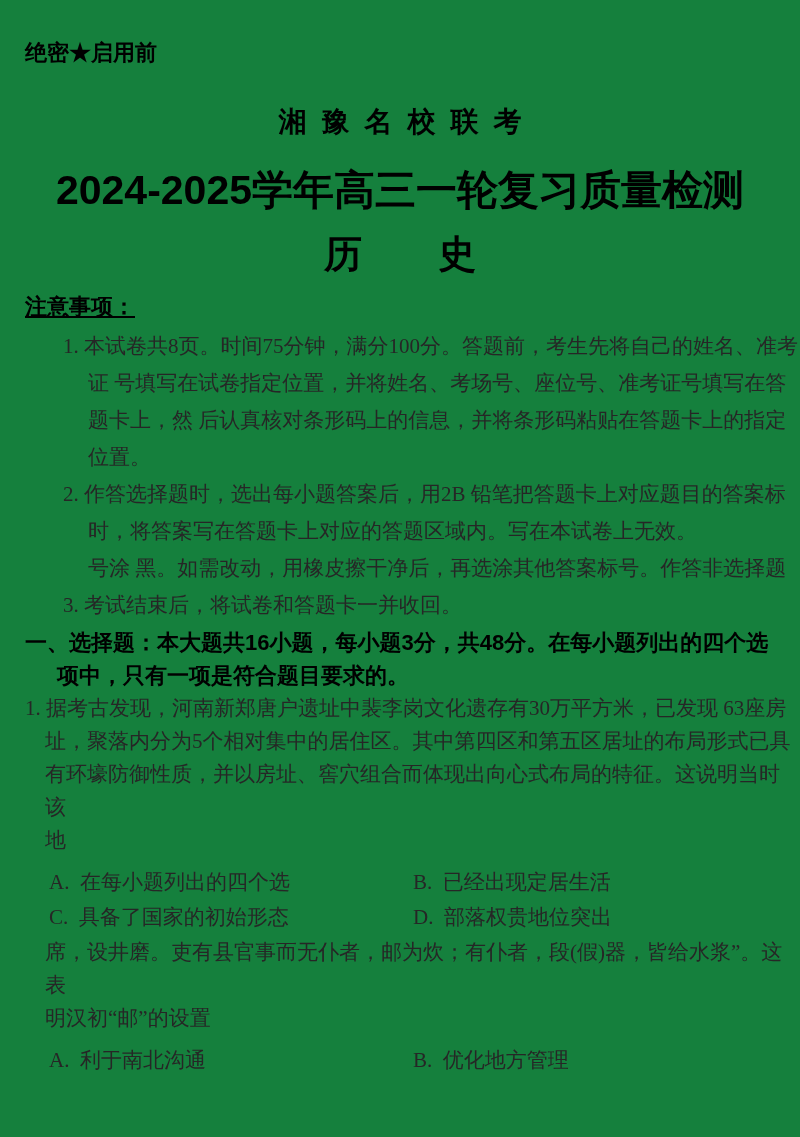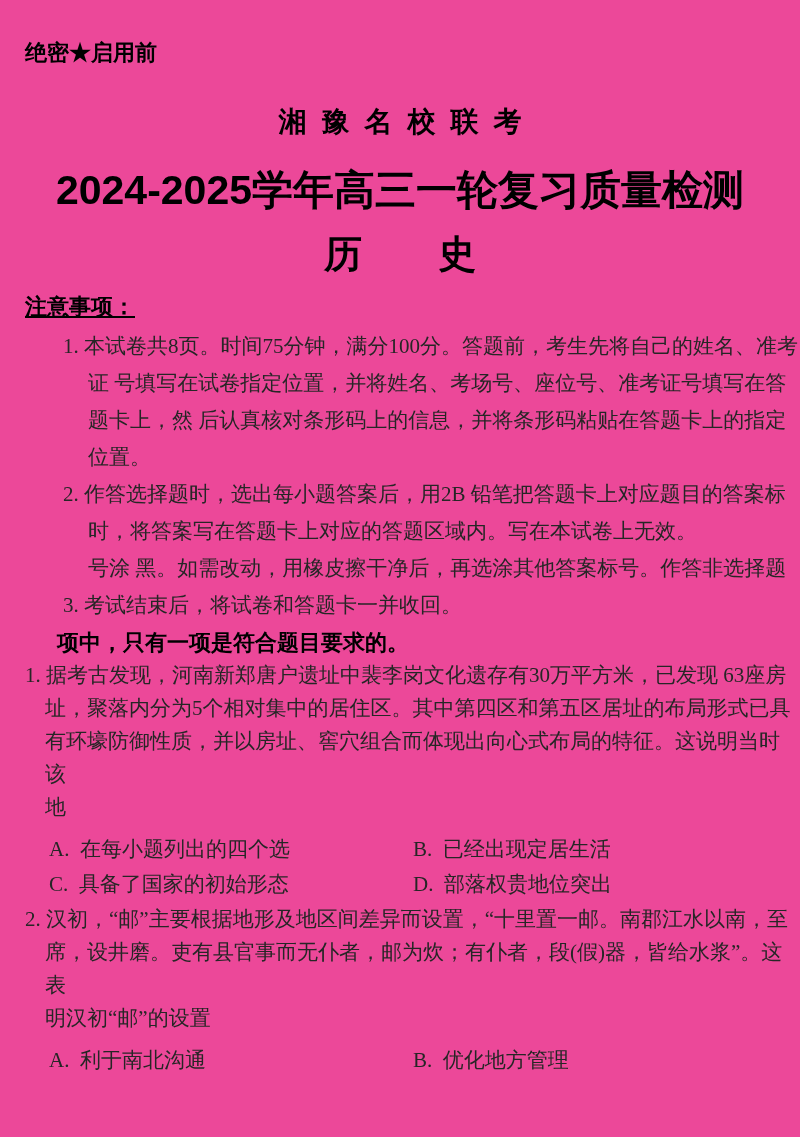--- a/index.html
+++ b/index.html
@@ -1,21 +1,21 @@
 <!DOCTYPE html>
 <html><head>
 <meta charset="utf-8">
 <style>
   html,body{margin:0;padding:0;background:#ffffff;}
   .page{
     position:relative;
     width:800px;height:1137px;
     box-sizing:border-box;
     padding-top:38px;
-    background:#ec4899;
+    background:#15803d;
     overflow:hidden;
     font-family:"Liberation Serif",serif;
     color:#262626;
   }
   .secrecy{
     padding-left:25px;
     font-family:"Liberation Sans",sans-serif;
     font-weight:bold;font-size:22px;line-height:30px;color:#000;
   }
   .title1{
@@ -85,20 +85,21 @@
     <div class="nl cont">证 号填写在试卷指定位置，并将姓名、考场号、座位号、准考证号填写在答</div>
     <div class="nl cont">题卡上，然 后认真核对条形码上的信息，并将条形码粘贴在答题卡上的指定</div>
     <div class="nl cont">位置。</div>
     <div class="nl first">2. 作答选择题时，选出每小题答案后，用2B 铅笔把答题卡上对应题目的答案标</div>
     <div class="nl cont">时，将答案写在答题卡上对应的答题区域内。写在本试卷上无效。</div>
     <div class="nl cont">号涂 黑。如需改动，用橡皮擦干净后，再选涂其他答案标号。作答非选择题</div>
     <div class="nl first">3. 考试结束后，将试卷和答题卡一并收回。</div>
   </div>
 
   <div class="section-head">
+    <div class="sh-l1">一、选择题：本大题共16小题，每小题3分，共48分。在每小题列出的四个选</div>
     <div class="sh-l2">项中，只有一项是符合题目要求的。</div>
   </div>
 
   <div class="question">
     <div class="ql first">1. 据考古发现，河南新郑唐户遗址中裴李岗文化遗存有30万平方米，已发现 63座房</div>
     <div class="ql cont">址，聚落内分为5个相对集中的居住区。其中第四区和第五区居址的布局形式已具</div>
     <div class="ql cont">有环壕防御性质，并以房址、窖穴组合而体现出向心式布局的特征。这说明当时该</div>
     <div class="ql cont">地</div>
     <div class="opts">
       <div class="opt-row">
@@ -106,21 +107,20 @@
         <div class="opt-b">B.  已经出现定居生活</div>
       </div>
       <div class="opt-row">
         <div class="opt-a">C.  具备了国家的初始形态</div>
         <div class="opt-b">D.  部落权贵地位突出</div>
       </div>
     </div>
   </div>
 
   <div class="question">
-    <div class="ql first">2. 汉初，“邮”主要根据地形及地区间差异而设置，“十里置一邮。南郡江水以南，至</div>
     <div class="ql cont">席，设井磨。吏有县官事而无仆者，邮为炊；有仆者，段(假)器，皆给水浆”。这表</div>
     <div class="ql cont">明汉初“邮”的设置</div>
     <div class="opts">
       <div class="opt-row">
         <div class="opt-a">A.  利于南北沟通</div>
         <div class="opt-b">B.  优化地方管理</div>
       </div>
 
     </div>
   </div>

